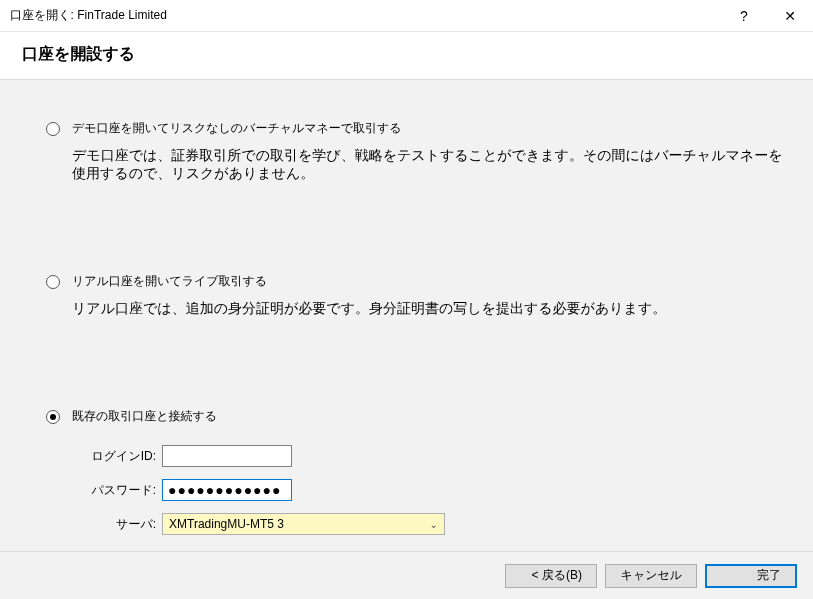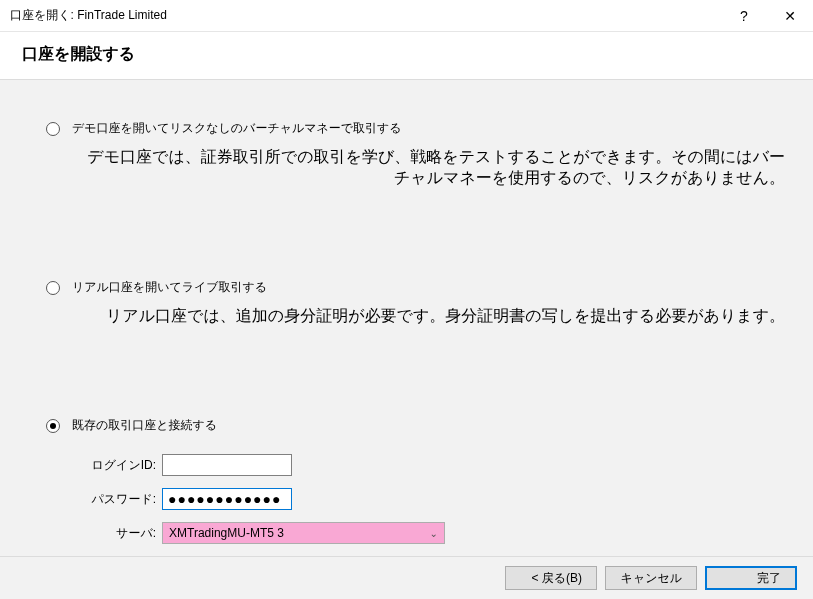--- a/index.html
+++ b/index.html
@@ -53,21 +53,21 @@
     background: #fff;
     flex-shrink: 0;
   }
   .radio.checked::after {
     content: "";
     width: 6px; height: 6px;
     background: #000;
     border-radius: 50%;
   }
   .option-label { font-size: 12px; }
-  .option-desc { font-size: 16px; padding-left: 26px; margin-top: 10px; color: #000; text-align: right; }
+  .option-desc { font-size: 14px; padding-left: 26px; margin-top: 10px; color: #000; }
   .form-area { padding-left: 26px; margin-top: 20px; }
   .form-row { display: flex; align-items: center; margin-bottom: 12px; }
   .form-label { width: 84px; text-align: right; margin-right: 6px; font-size: 12px; }
   .text-input {
     height: 22px;
     border: 1px solid #808080;
     background: #fff;
     font-size: 12px;
     padding: 0 5px;
   }
@@ -77,21 +77,21 @@
     border: 1px solid #0078d7;
     background: #fff;
     padding: 0 5px;
     font-size: 14px; letter-spacing: 1px;
     display: flex; align-items: center;
     outline: 1px solid #0078d7; outline-offset: -1px;
   }
   .select-box {
     width: 283px; height: 22px;
     border: 1px solid #adadad;
-    background: #f9a8d4;
+    background: #fef9c3;
     display: flex; align-items: center;
     padding: 0 6px;
     position: relative;
   }
   .select-value { flex: 1; font-size: 12px; }
   .select-arrow { font-size: 10px; color: #555; }
   .footer {
     height: 48px;
     background: #f2f2f2;
     border-top: 1px solid #dcdcdc;

